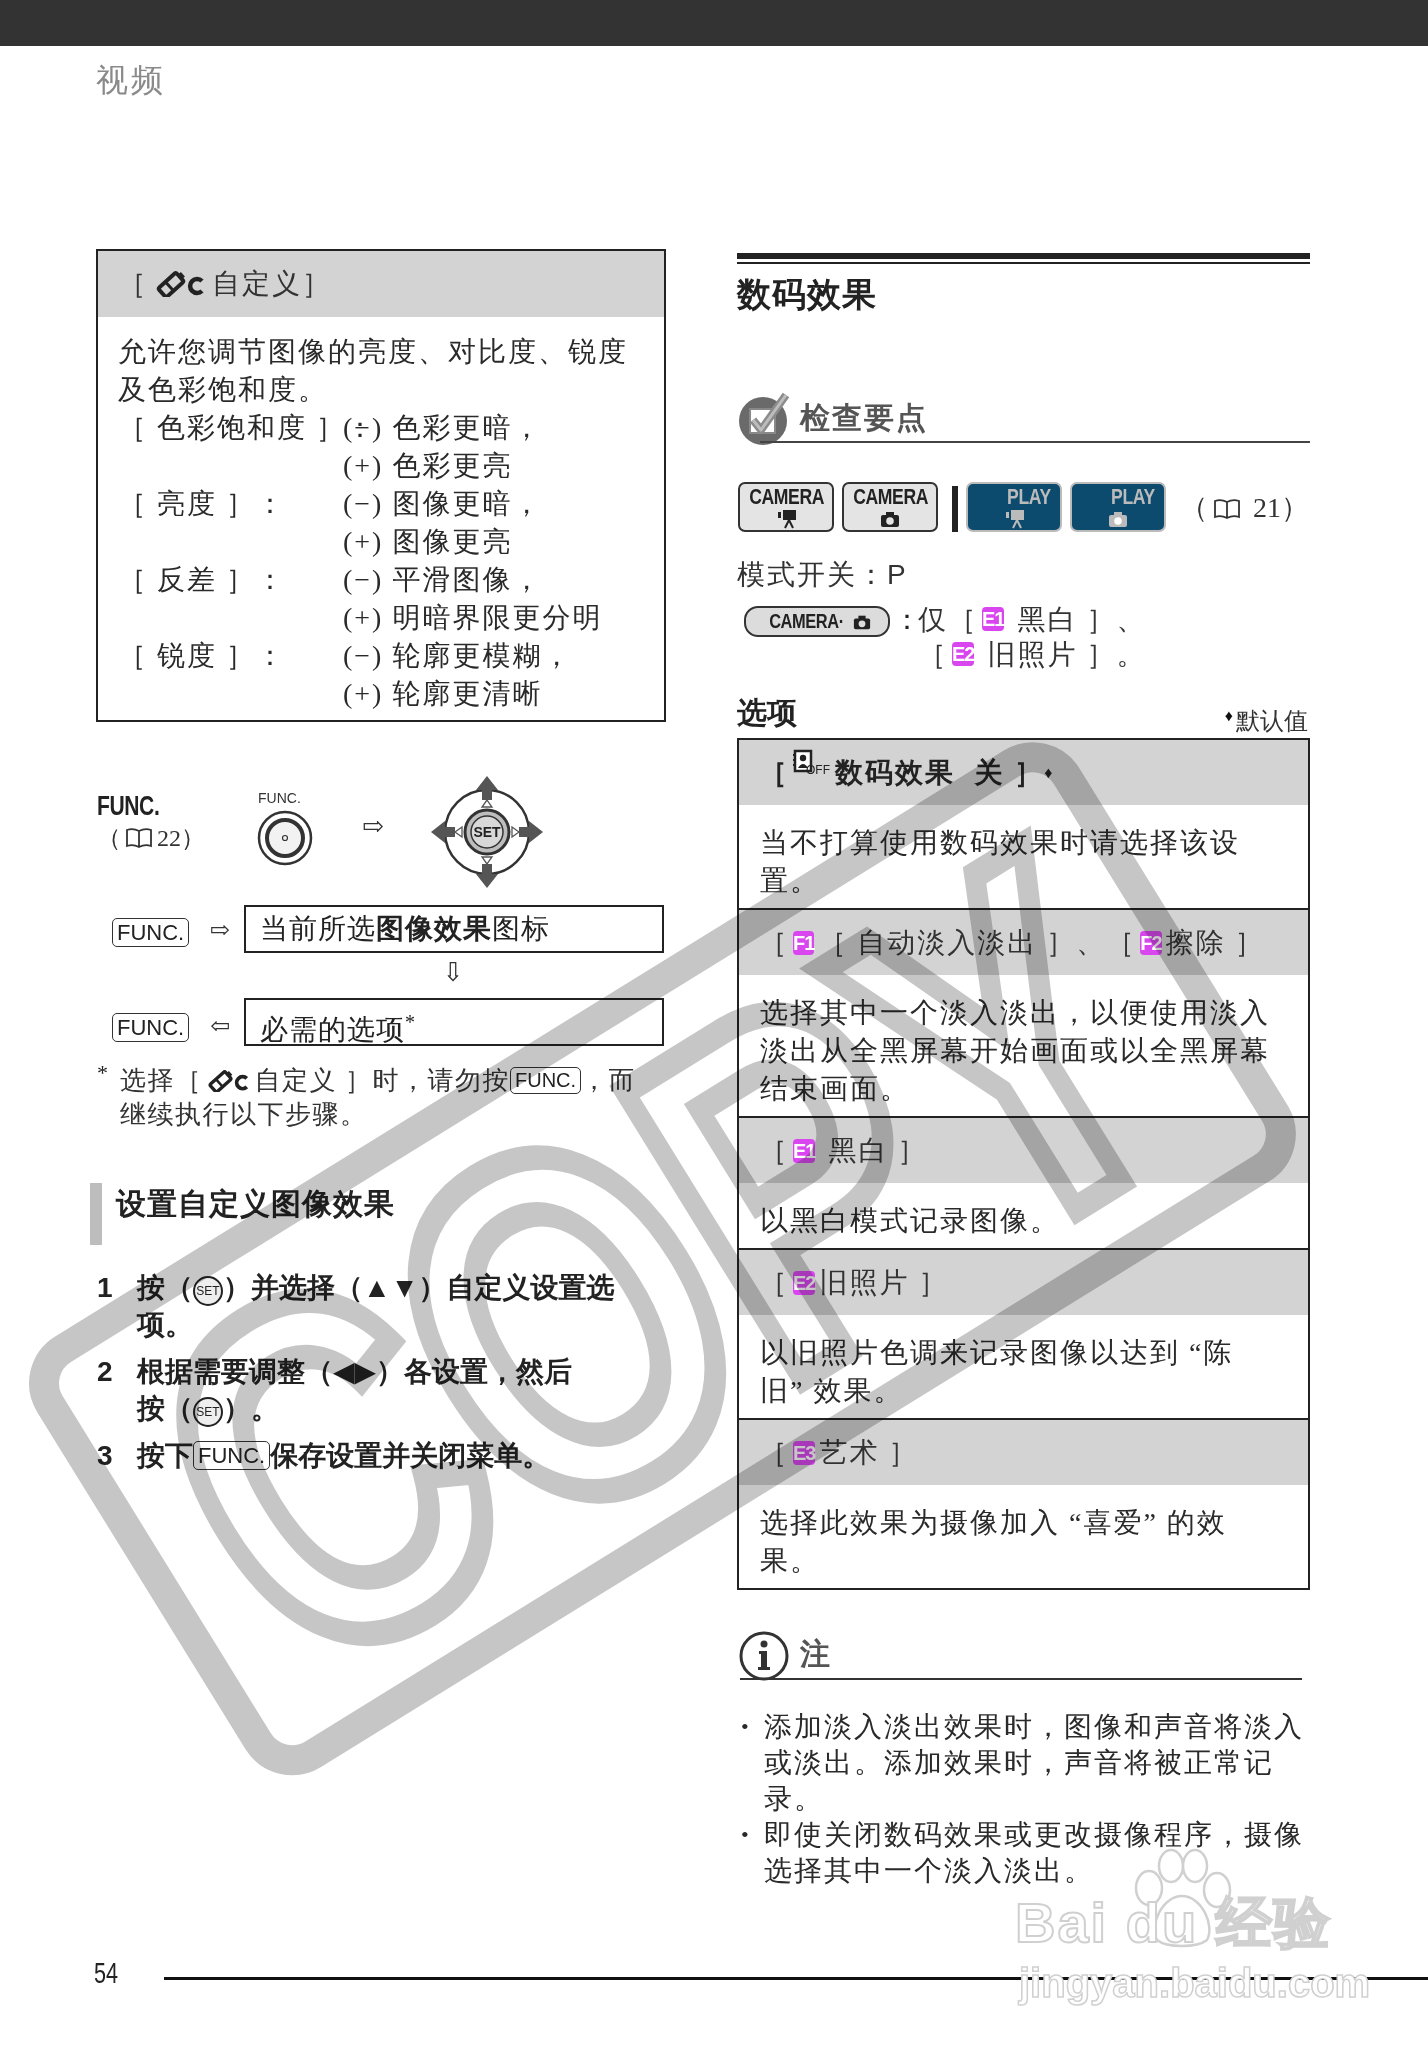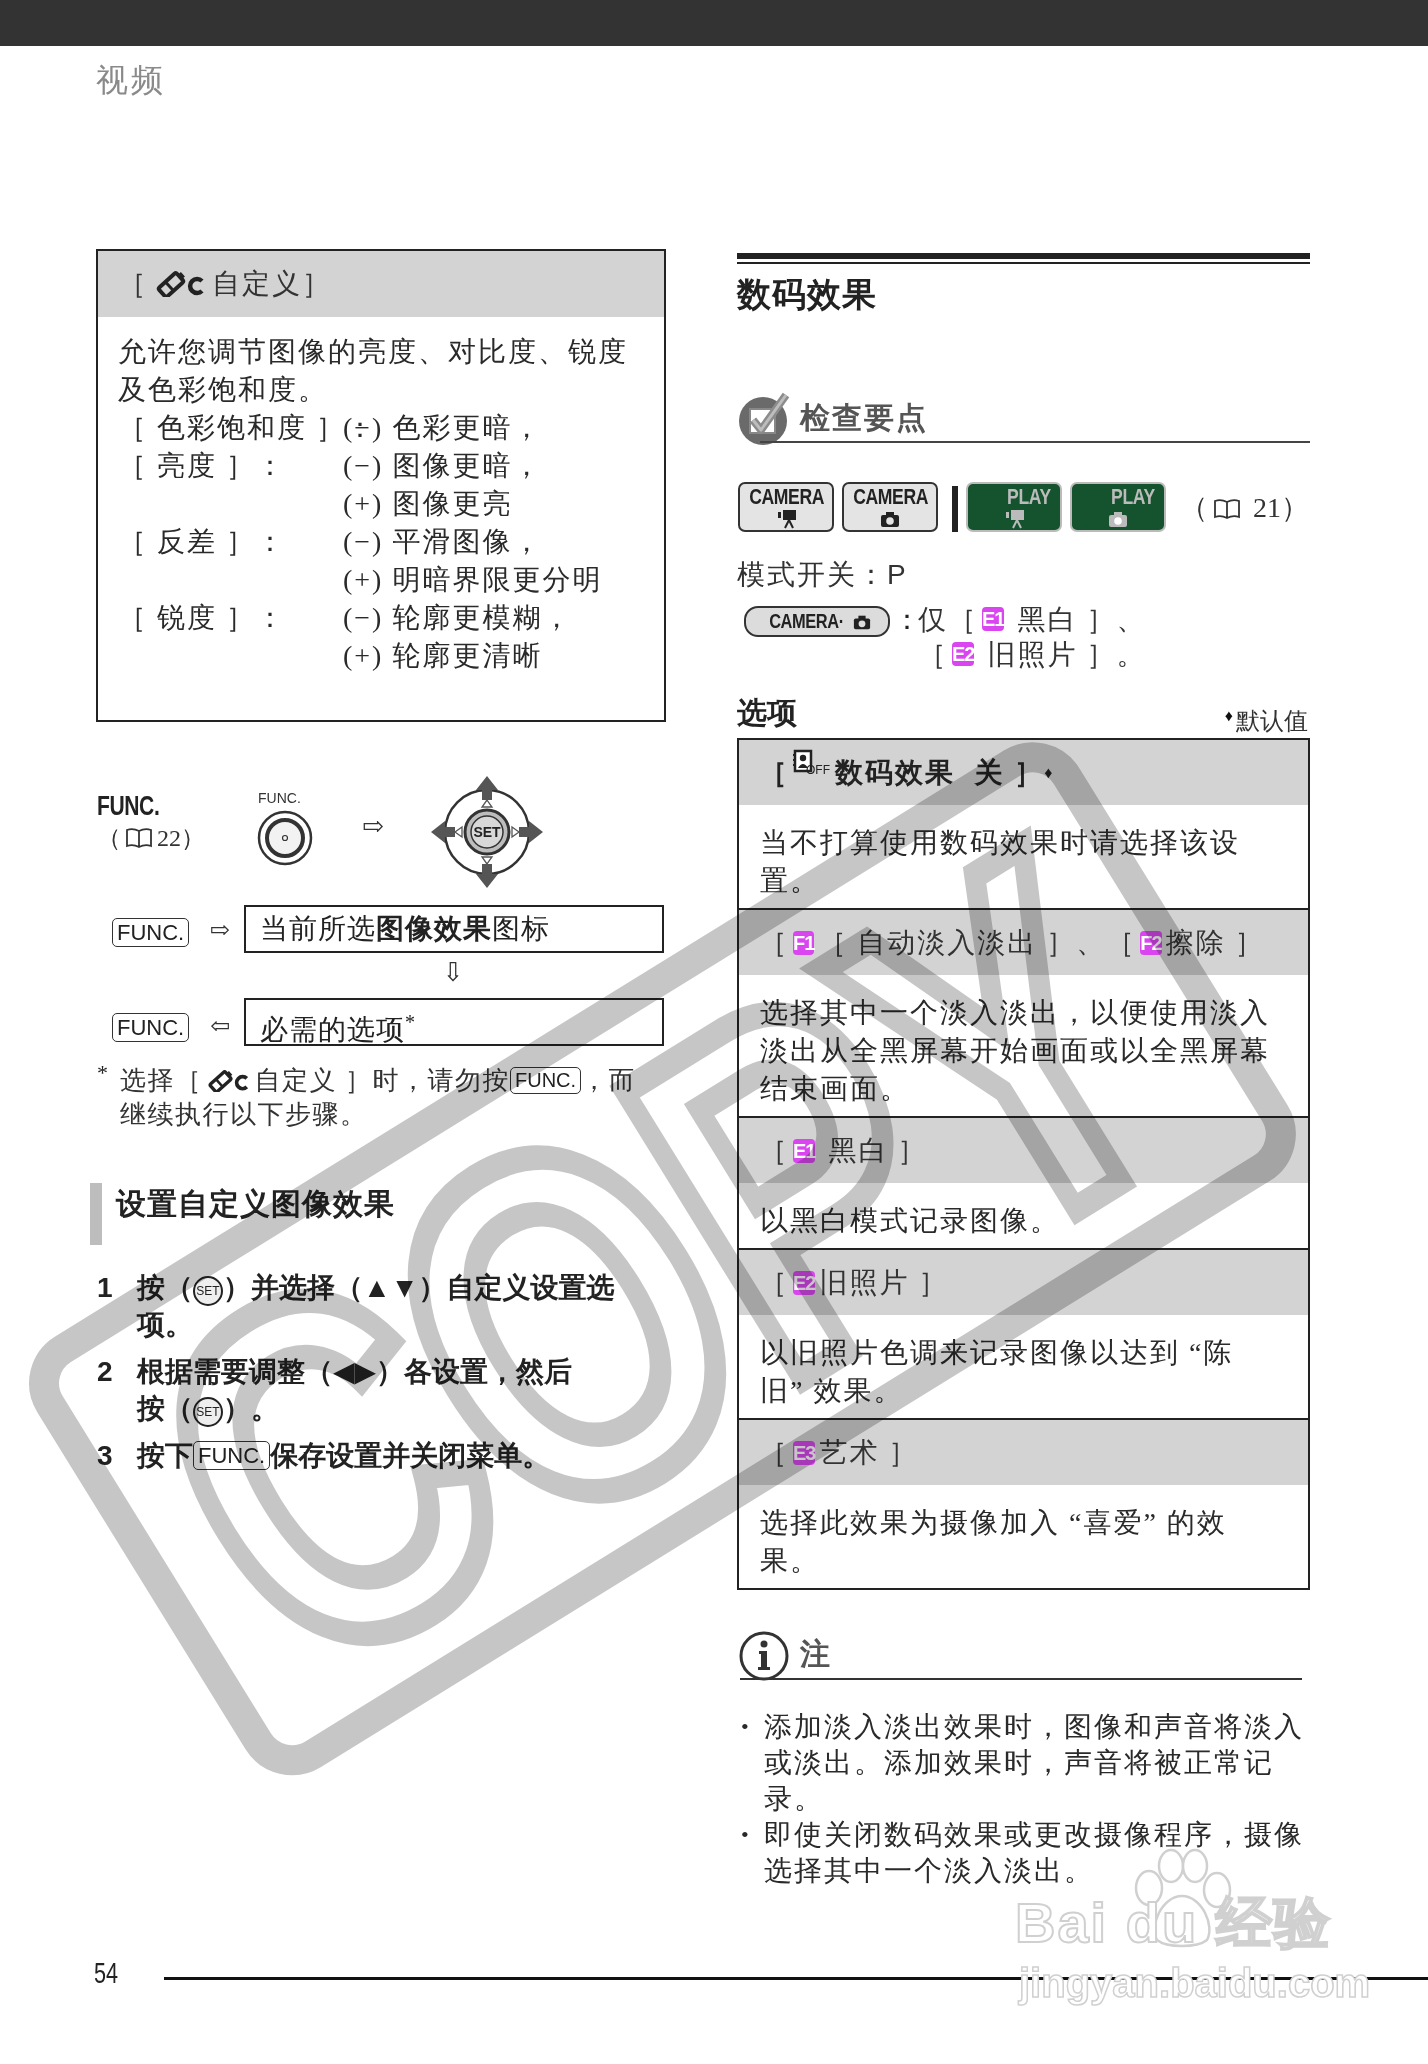--- a/index.html
+++ b/index.html
@@ -47,21 +47,21 @@
 .step{display:flex;margin-bottom:10px}
 .step .num{width:40px}
 
 
 .rule-thick{left:737px;top:253px;width:573px;height:6px;background:#222}
 .rule-thin{left:737px;top:262px;width:573px;height:2px;background:#222}
 .main-title{left:737px;top:274px;font-size:34px;line-height:40px;font-weight:bold;letter-spacing:1px}
 .check-title{left:800px;top:400px;font-size:30px;line-height:36px;font-weight:bold;color:#555;letter-spacing:2px}
 .check-rule{left:760px;top:441px;width:550px;height:2px;background:#444}
 .mode-badge{top:482px;width:96px;height:50px;border:2px solid #333;border-radius:7px;background:#e4e4e4;color:#222;text-align:right;padding-top:2px}
-.mode-badge.off{border-color:#bbb;background:#14532d;color:#bbb}
+.mode-badge.off{border-color:#bbb;background:#0c4a6e;color:#bbb}
 .mode-badge .lbl{display:block;font-family:"Liberation Sans","DejaVu Sans",sans-serif;font-weight:bold;font-size:22px;line-height:22px;transform:scaleX(.8);letter-spacing:-0.5px}
 .mode-badge svg{display:block;margin:1px auto 0}
 .mode-sep{left:952px;top:486px;width:6px;height:46px;background:#222}
 .mode-ref{left:1180px;top:484px;font-size:28px;line-height:48px;color:#333}
 .mode-switch{left:737px;top:556px;font-size:28px;line-height:38px;letter-spacing:2px;color:#333}
 .restrict-badge{left:744px;top:606px;width:146px;height:31px;border:2px solid #333;border-radius:14px;background:#dcdcdc;display:flex;align-items:center;justify-content:center}
 .restrict-badge span{font-family:"Liberation Sans","DejaVu Sans",sans-serif;font-weight:bold;font-size:20px;transform:scaleX(.82);letter-spacing:-0.5px;display:inline-block}
 .restrict-sep{left:893px;top:601px;font-size:28px;line-height:38px}
 .restrict-line{left:918px;font-size:28px;line-height:38px;letter-spacing:2px;white-space:nowrap;color:#333}
 .opt-title{left:737px;top:694px;font-size:30px;line-height:38px;font-weight:bold}
@@ -113,20 +113,21 @@
     <span>自定义</span>
     <span>］</span>
   </div>
   <div class="body">
     <div>允许您调节图像的亮度、对比度、锐度</div>
     <div>及色彩饱和度。</div>
     <div class="setting">
       <span>［ 色彩饱和度 ］：</span>
       <span>(−) 色彩更暗，</span>
       <span></span>
+      <span>(+) 色彩更亮</span>
     </div>
     <div class="setting">
       <span>［ 亮度 ］：</span>
       <span>(−) 图像更暗，</span>
       <span></span>
       <span>(+) 图像更亮</span>
     </div>
     <div class="setting">
       <span>［ 反差 ］：</span>
       <span>(−) 平滑图像，</span>

